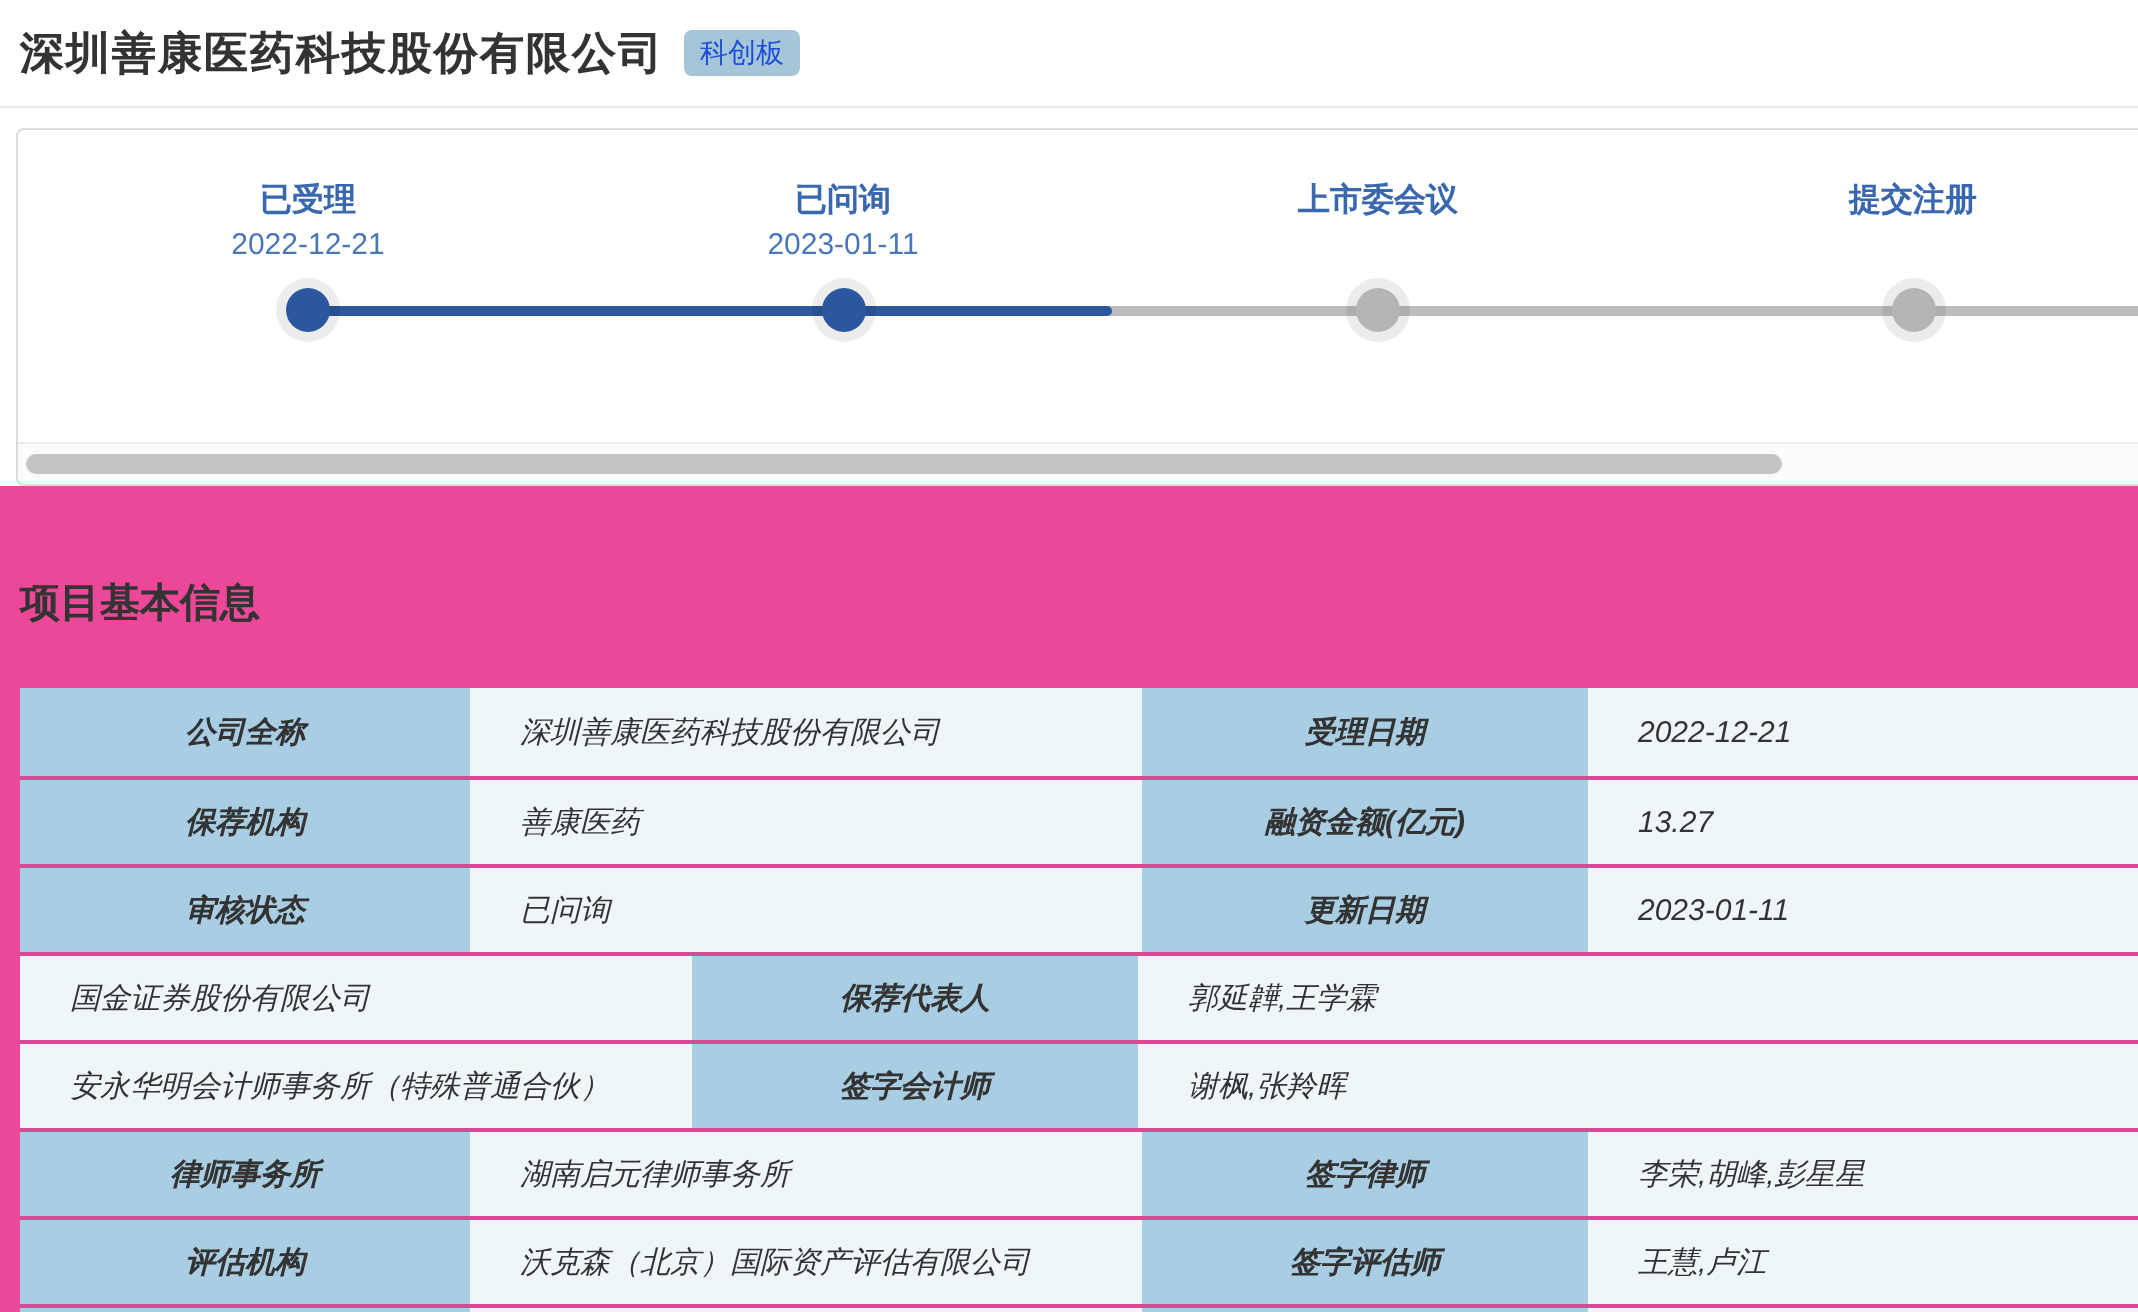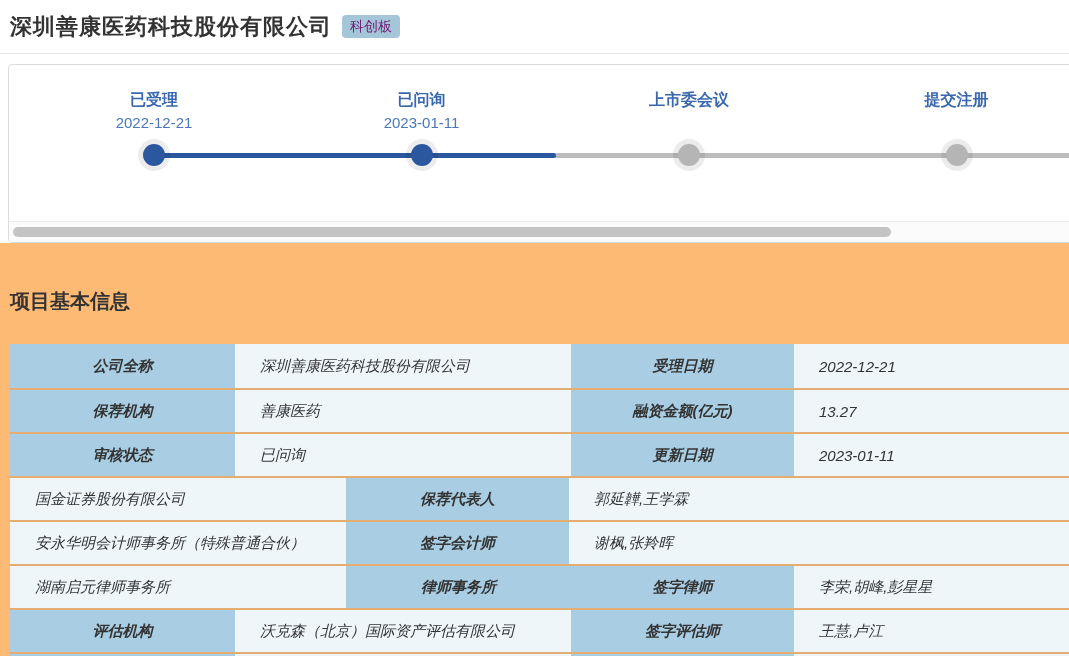--- a/index.html
+++ b/index.html
@@ -3,21 +3,21 @@
 <meta charset="utf-8">
 <style>
   * { margin:0; padding:0; box-sizing:border-box; }
   body { font-family:"Liberation Sans","DejaVu Sans",sans-serif; color:#333; }
   .page { position:relative; width:1069px; height:656px; background:#ffffff; overflow:hidden; }
 
   
   .header { position:absolute; top:0; left:0; width:100%; height:54px; background:#fff;
             border-bottom:1px solid #e7e7e7; display:flex; align-items:center; padding-left:10px; }
   .page-title { font-size:22px; font-weight:bold; color:#333; letter-spacing:1px; }
-  .board-badge { margin-left:10px; background:#a5c6d8; color:#701a75; font-size:14px;
+  .board-badge { margin-left:10px; background:#a5c6d8; color:#1d4ed8; font-size:14px;
                  padding:3px 8px; border-radius:4px; line-height:1.2; }
 
   
   .timeline-panel { position:absolute; top:64px; left:8px; width:1190px; height:179px;
                     background:#fff; border:1px solid #dcdcdc; border-radius:4px; }
   .timeline { position:absolute; inset:0; }
   .tl-track { position:absolute; top:88px; left:144px; width:1020px; height:5px;
               background:#bdbdbd; border-radius:3px; }
   .tl-progress { position:absolute; top:88px; left:144px; width:403px; height:5px;
                  background:#2b579e; border-radius:3px; }
@@ -30,21 +30,21 @@
   .stage.done .stage-dot { background:#2b579e; }
   .stage.pending .stage-dot { background:#b5b5b5; }
 
   
   .hscroll { position:absolute; left:0; right:0; bottom:0; height:21px; background:#fbfbfb;
              border-top:1px solid #ececec; border-radius:0 0 4px 4px; }
   .hscroll-thumb { position:absolute; left:4px; top:5px; width:878px; height:10px;
                    background:#c4c4c4; border-radius:5px; }
 
   
-  .lower { position:absolute; top:243px; left:0; width:1069px; height:413px; background:#fdba74; }
+  .lower { position:absolute; top:243px; left:0; width:1069px; height:413px; background:#ec4899; }
   .section-title { position:absolute; top:45px; left:10px; font-size:20px; font-weight:bold; color:#333; }
 
   
   .info-table { position:absolute; top:101px; left:10px; width:1059px; }
   .row { display:flex; height:44px; }
   .row + .row { border-top:2px solid rgba(70,100,120,0.14); }
   .row.sliver { height:12px; }
   .cell { display:flex; align-items:center; font-size:15px; color:#333;font-style:italic; }
   .cell.label { justify-content:center; font-weight:bold; background:#a9cee3; }
   .cell.value { padding-left:25px; background:#eef6fa; }
@@ -115,22 +115,22 @@
     <div class="cell value c2">国金证券股份有限公司</div>
     <div class="cell label c3">保荐代表人</div>
     <div class="cell value c4">郭延韡,王学霖</div>
   </div>
         <div class="row">
     <div class="cell value c2">安永华明会计师事务所（特殊普通合伙）</div>
     <div class="cell label c3">签字会计师</div>
     <div class="cell value c4">谢枫,张羚晖</div>
   </div>
         <div class="row">
+    <div class="cell label c1">律师事务所</div>
     <div class="cell value c2">湖南启元律师事务所</div>
-    <div class="cell label c1">律师事务所</div>
     <div class="cell label c3">签字律师</div>
     <div class="cell value c4">李荣,胡峰,彭星星</div>
   </div>
         <div class="row">
     <div class="cell label c1">评估机构</div>
     <div class="cell value c2">沃克森（北京）国际资产评估有限公司</div>
     <div class="cell label c3">签字评估师</div>
     <div class="cell value c4">王慧,卢江</div>
   </div>
         <div class="row sliver">

